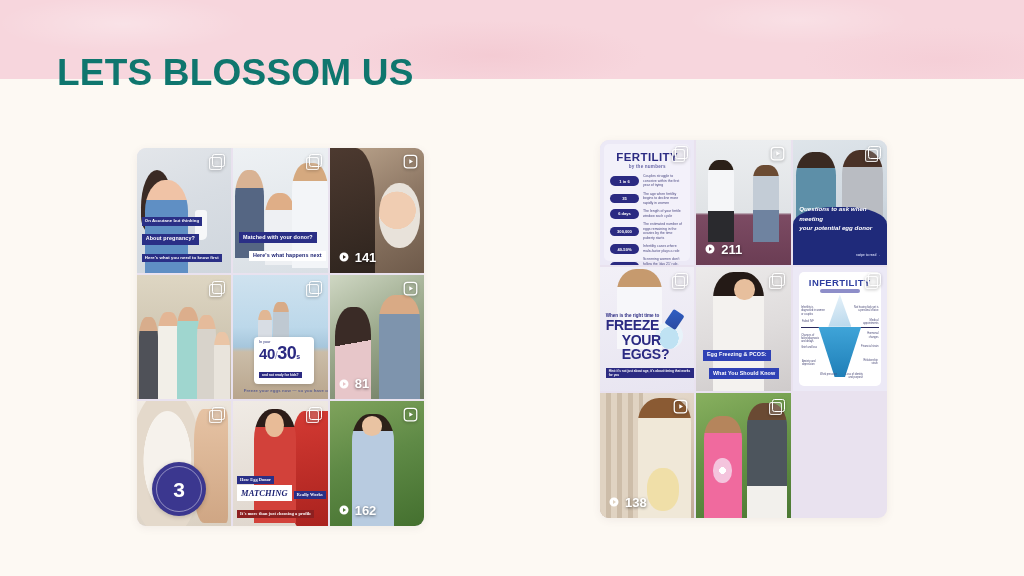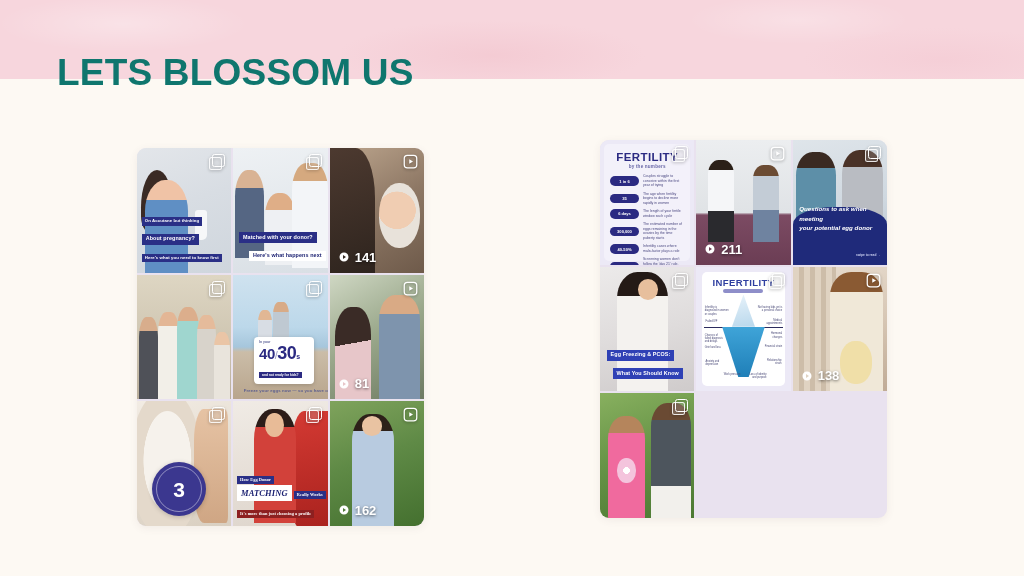--- a/index.html
+++ b/index.html
@@ -530,20 +530,32 @@
         <div class="r3-wave"></div>
       </div>
       <div class="badge-carousel"></div>
       <div class="r3-cap">
         <div>Questions to ask when meeting</div>
         <div>your potential egg donor</div>
       </div>
       <div class="r3-more">swipe to read →</div>
     </div>
 
+    <div class="tile">
+      <div class="ph p-r4">
+        <div class="r4-vial"></div>
+      </div>
+      <div class="badge-carousel"></div>
+      <div class="freeze-block">
+        <div class="fz-small">When is the right time to</div>
+        <div class="fz-big">FREEZE</div>
+        <div class="fz-big2">YOUR EGGS?</div>
+        <span class="fz-bar">Hint: it's not just about age, it's about timing that works for you</span>
+      </div>
+    </div>
 
 
     <div class="tile">
       <div class="ph p-r6"></div>
       <div class="badge-carousel"></div>
       <div class="cap" style="left:7%;bottom:10%;">
         <div><span class="capline blue">Egg Freezing &amp; PCOS:</span></div>
         <div style="margin-left:6px"><span class="capline blue">What You Should Know</span></div>
       </div>
     </div>

